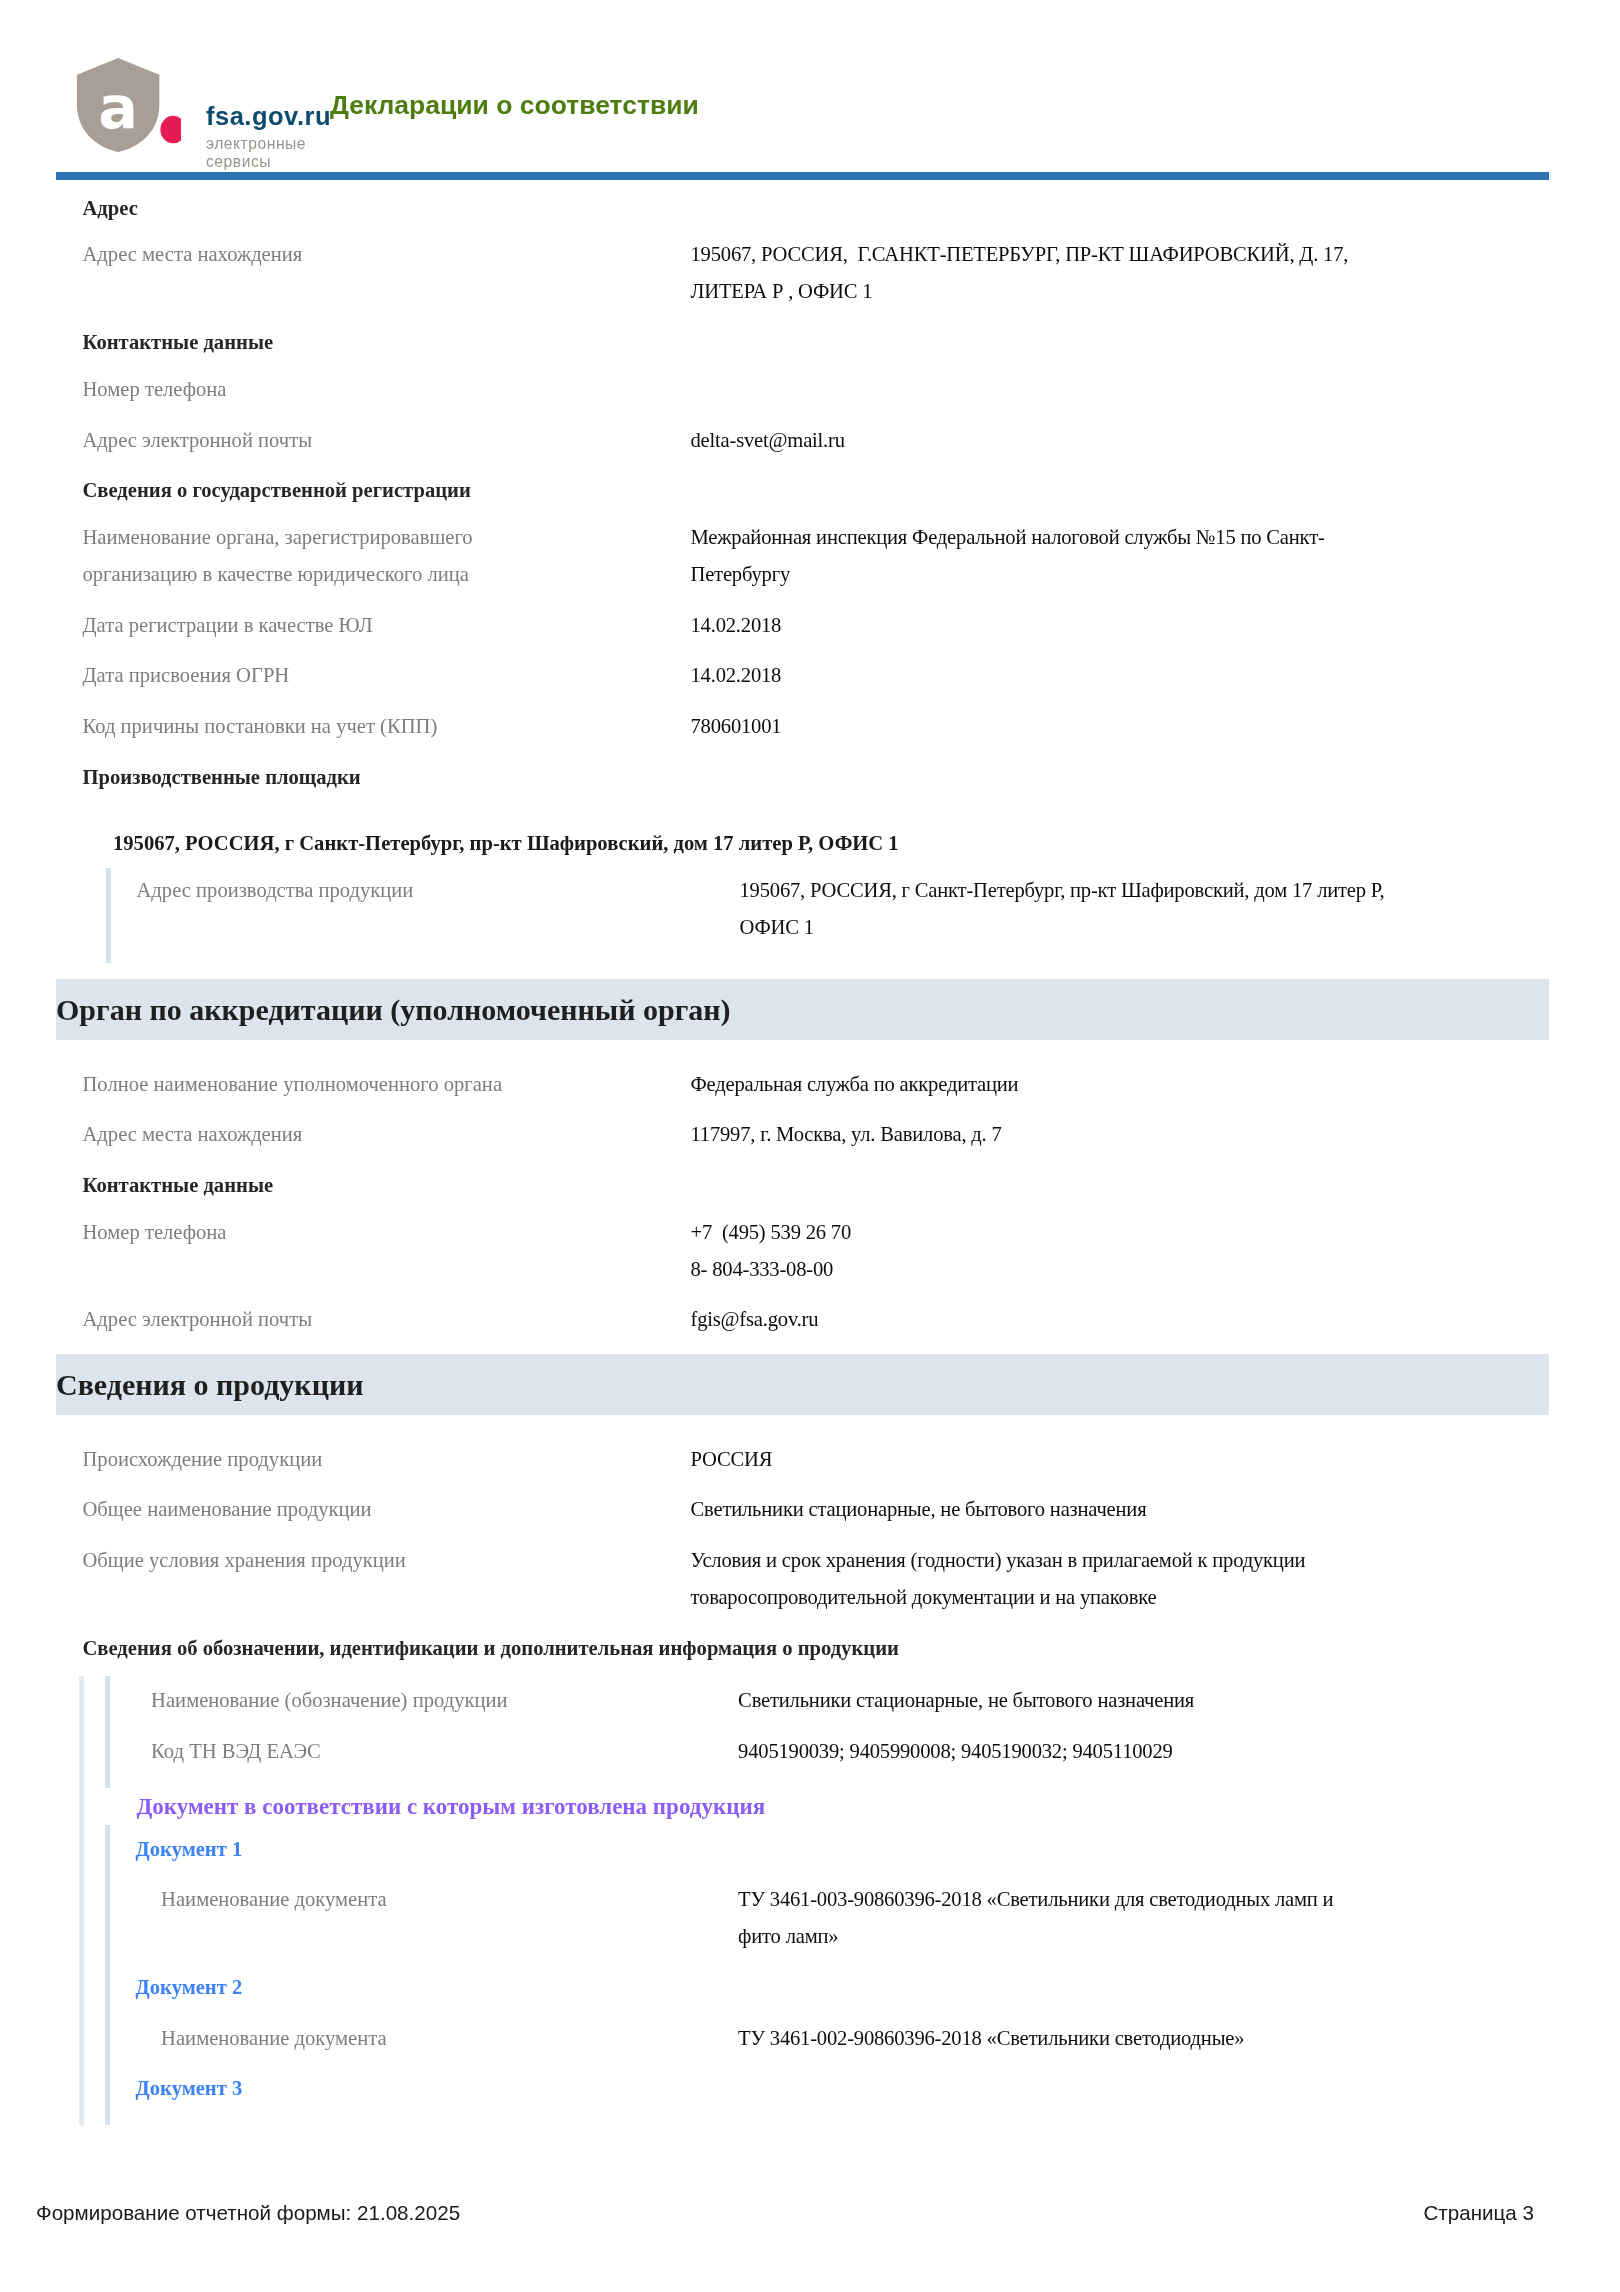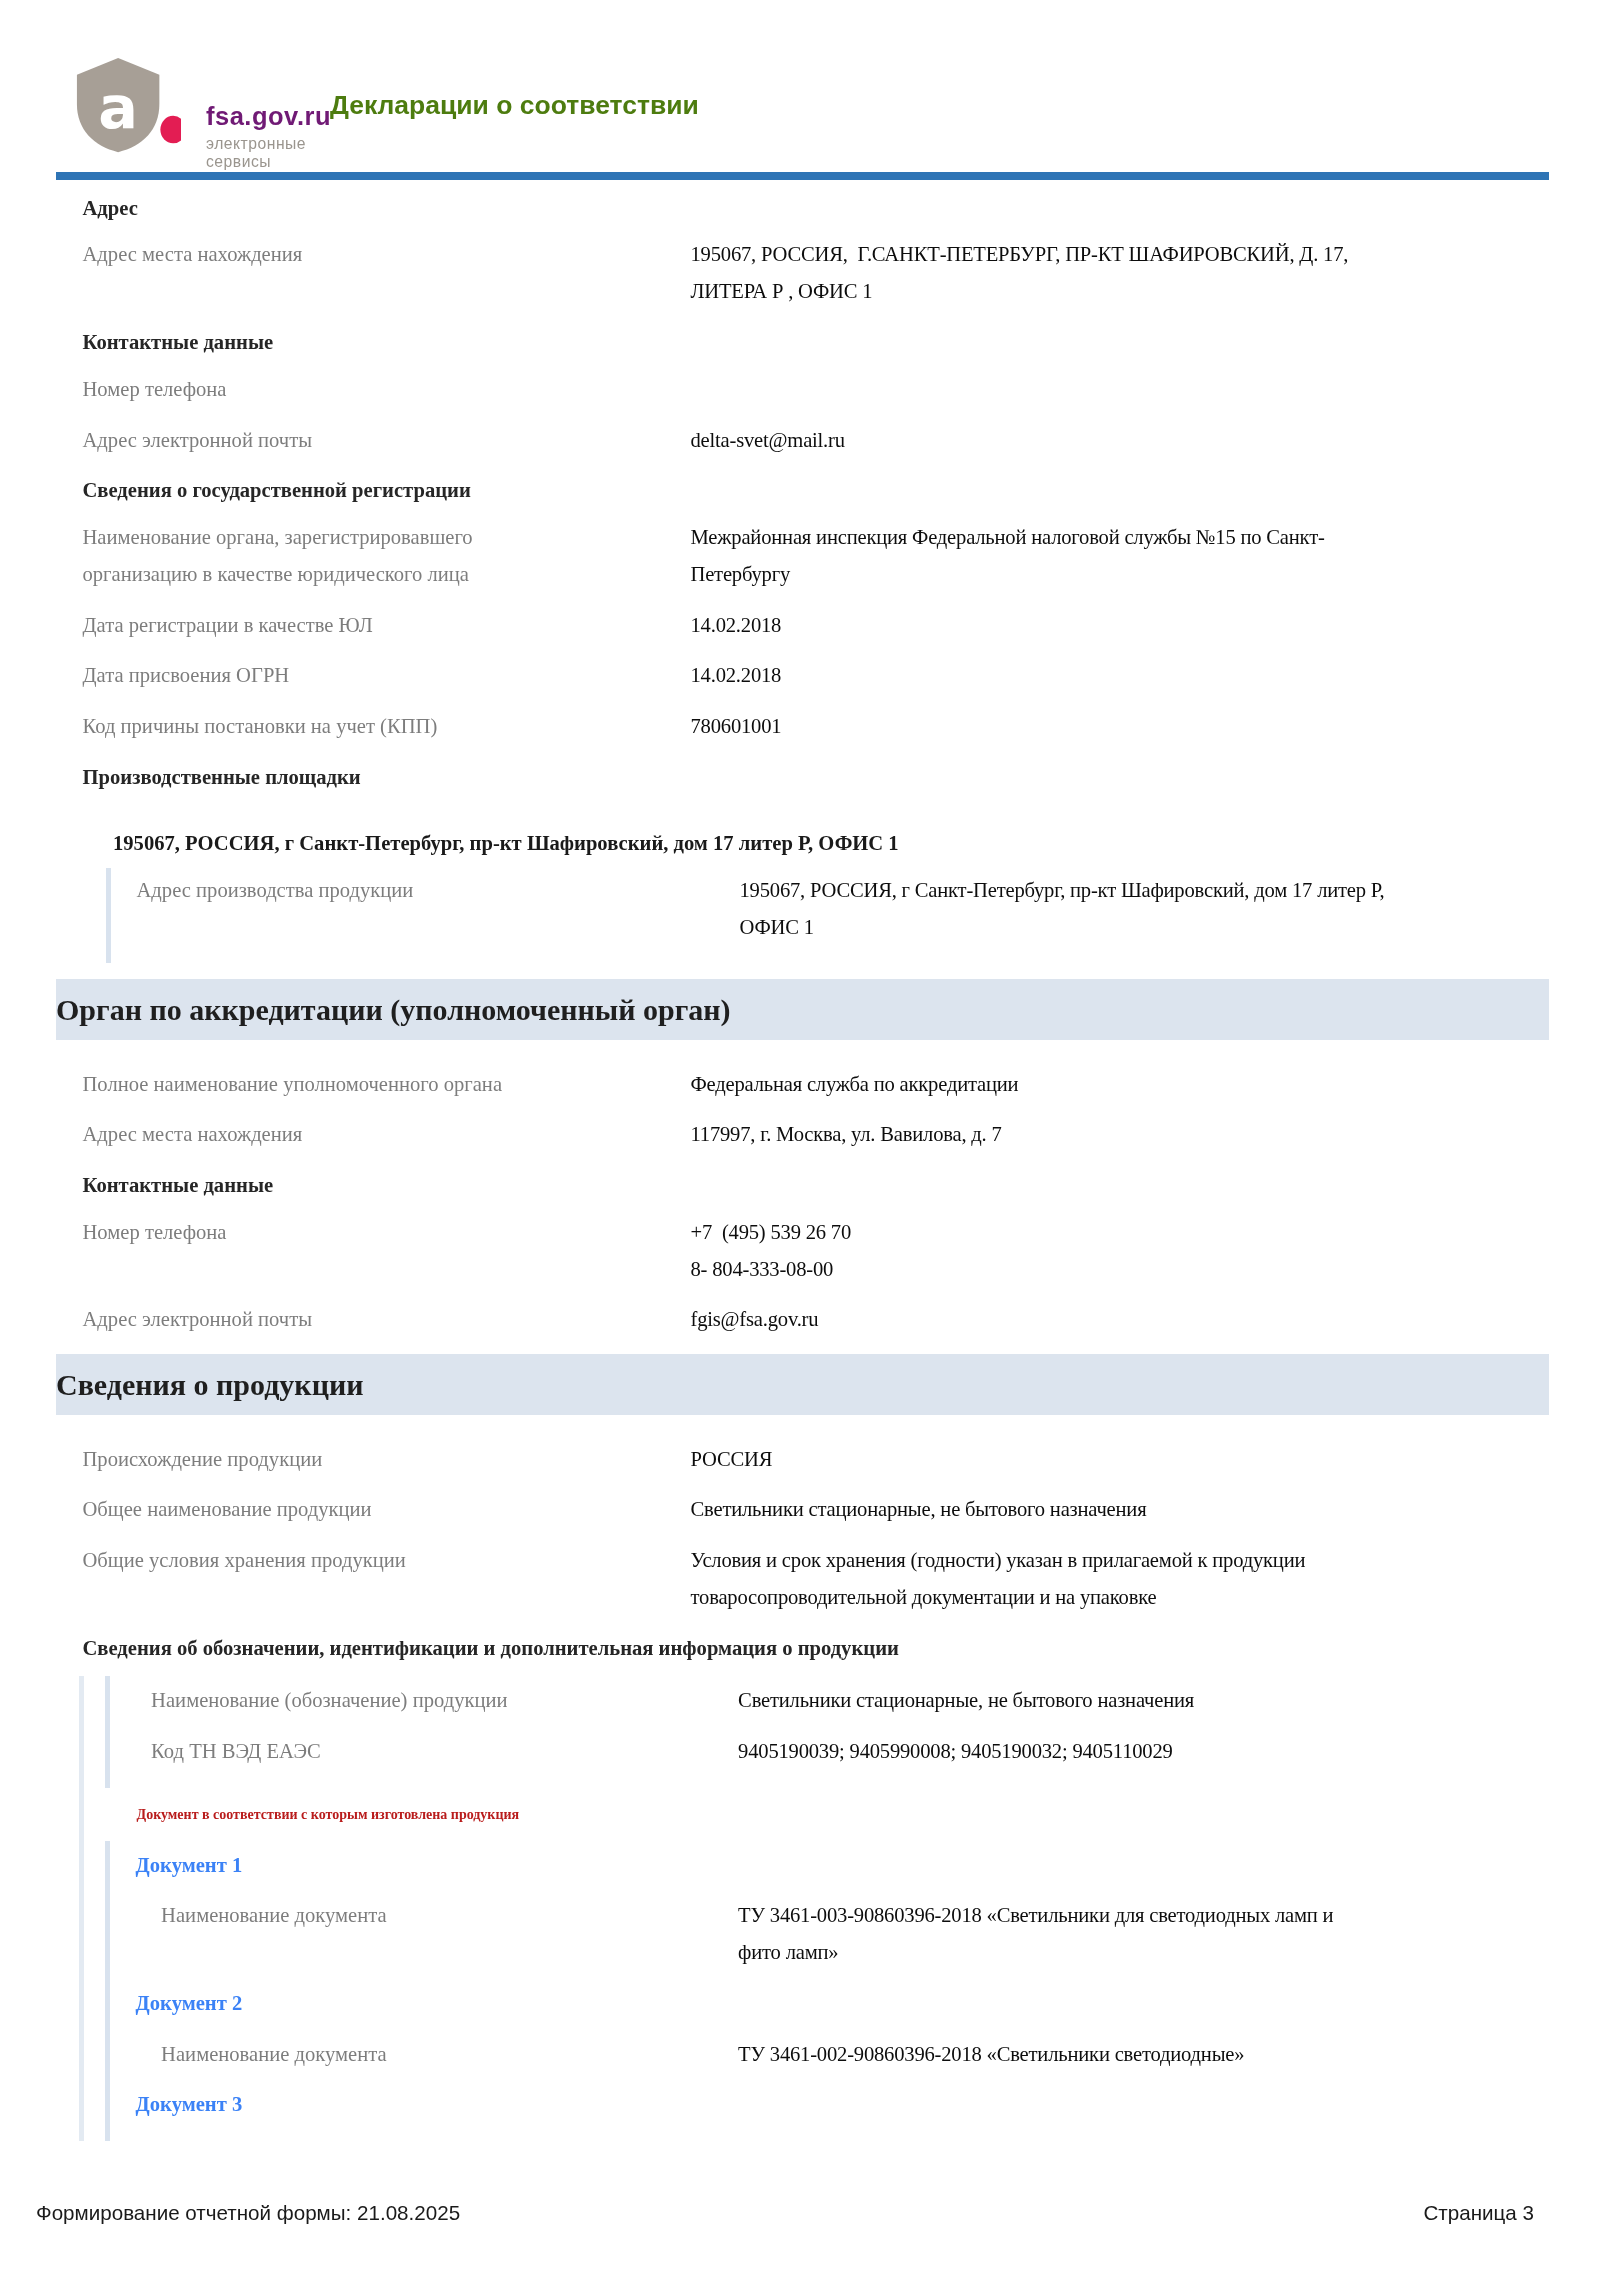--- a/index.html
+++ b/index.html
@@ -5,21 +5,21 @@
   html,body{margin:0;padding:0;}
   body{
     width:1620px;height:2293px;background:#ffffff;position:relative;
     font-family:"Liberation Sans","DejaVu Sans",sans-serif;color:#0d0d0d;
     overflow:hidden;
   }
   
   .hdr{position:relative;height:172px;}
   .logo{position:absolute;left:71px;top:55px;width:294px;height:108px;}
   .logo svg{position:absolute;left:0;top:0;}
-  .brand{position:absolute;left:135px;top:47px;font-size:25.5px;font-weight:bold;color:#701a75;letter-spacing:0.5px;}
+  .brand{position:absolute;left:135px;top:47px;font-size:25.5px;font-weight:bold;color:#0c4a6e;letter-spacing:0.5px;}
   .tagline{position:absolute;left:135px;top:80px;font-size:15.7px;color:#9a958e;letter-spacing:0.5px;}
   .doc-title{position:absolute;left:330px;top:90px;font-size:26.5px;font-weight:bold;color:#4d7c0f;margin:0;}
   .rule{margin-left:56px;width:1493px;height:7.8px;background:#2e74b5;}
   
   .content{margin-left:56px;width:1493px;font-family:Liberation Serif, serif;}
   .sub{font-size:20.6px;font-weight:bold;color:#262626;line-height:37px;margin:9.8px 0;padding-left:26.5px;}
   .row{display:flex;margin-bottom:13.7px;padding-left:26.5px;line-height:37px;font-size:20.6px;}
   .row .lbl{width:608px;flex:0 0 608px;color:#7d7d7d;white-space:pre-line;}
   .row .val{flex:1;color:#0d0d0d;white-space:pre-line;letter-spacing:-0.2px;}
   .bighead{background:#dce4ee;height:61px;display:flex;align-items:center;
@@ -29,21 +29,21 @@
   .indent-single{border-left:5.9px solid #d8e2ee;margin-left:50px;padding:3.9px 0 9.8px 0;}
   .indent-single .row{padding-left:25.5px;margin-bottom:8px;}
   .indent-single .row .lbl{width:603px;flex:0 0 603px;}
   
   .outer{border-left:5.9px solid #e3eaf2;margin-left:22.5px;padding:0;}
   .inner{border-left:5.9px solid #d8e2ee;margin-left:21.6px;padding:5.9px 0 3.9px 0;}
   .inner .row{padding-left:41px;margin-bottom:13.7px;}
   .inner .row .lbl{width:587px;flex:0 0 587px;}
   .inner .row.docrow{padding-left:51px;}
   .inner .row.docrow .lbl{width:577px;flex:0 0 577px;}
-  .mid-head{font-size:14px;font-weight:bold;color:#b91c1c;line-height:37px;margin:8px 0;padding-left:53px;}
+  .mid-head{font-size:23px;font-weight:bold;color:#8b5cf6;line-height:37px;margin:0 0;padding-left:53px;}
   .doc-head{font-size:20.6px;font-weight:bold;color:#3b82f6;line-height:37px;margin:0 0 13.7px 0;padding-left:25.5px;}
   
   .foot{position:absolute;left:36px;top:2201px;width:1498px;display:flex;
     justify-content:space-between;font-size:20.6px;color:#1a1a1a;}
 </style>
 </head>
 <body>
 
 <div class="hdr">
   <div class="logo">

